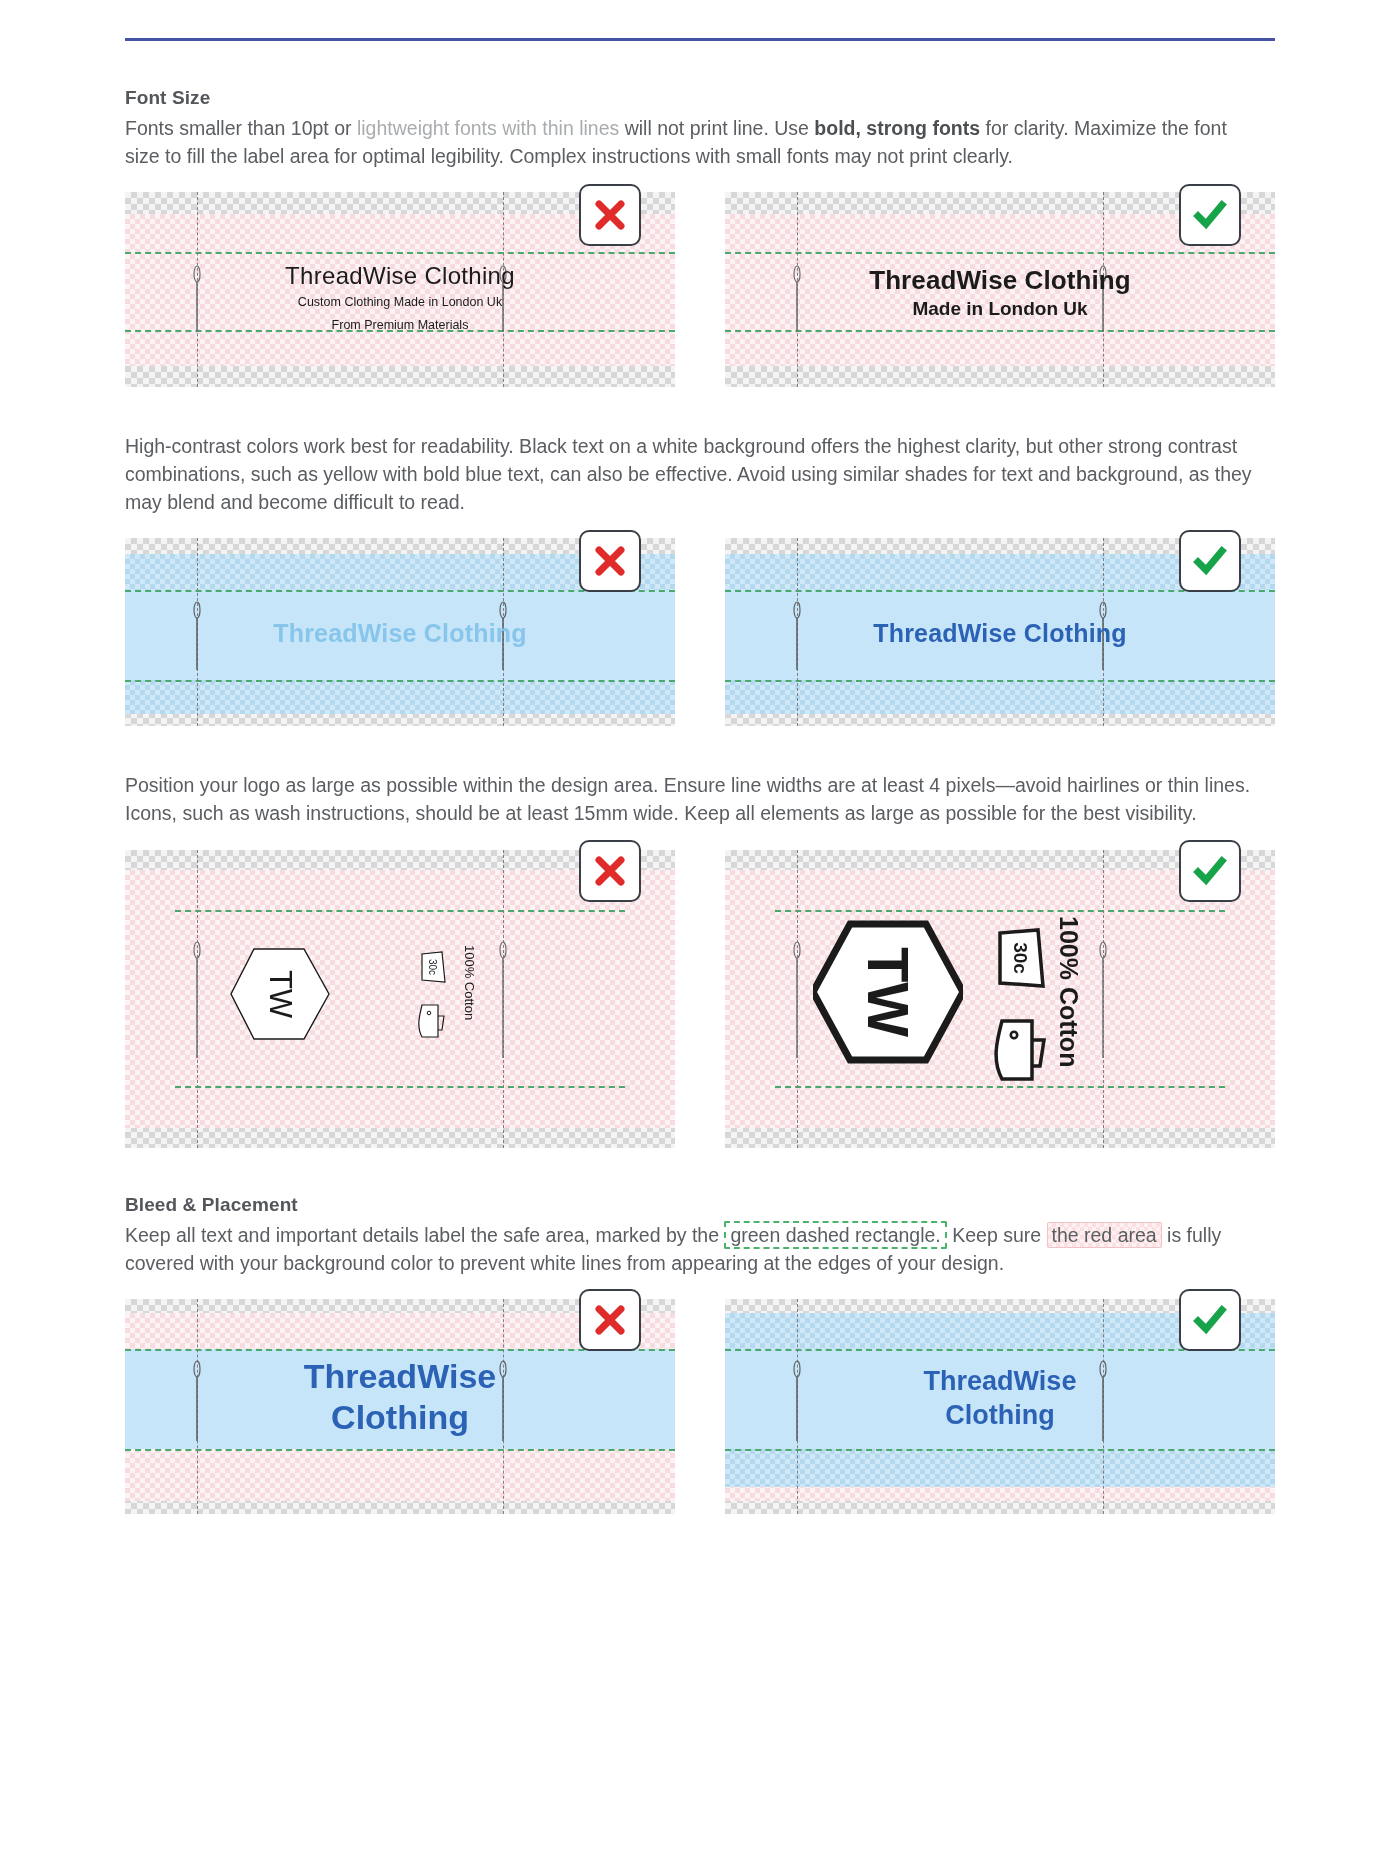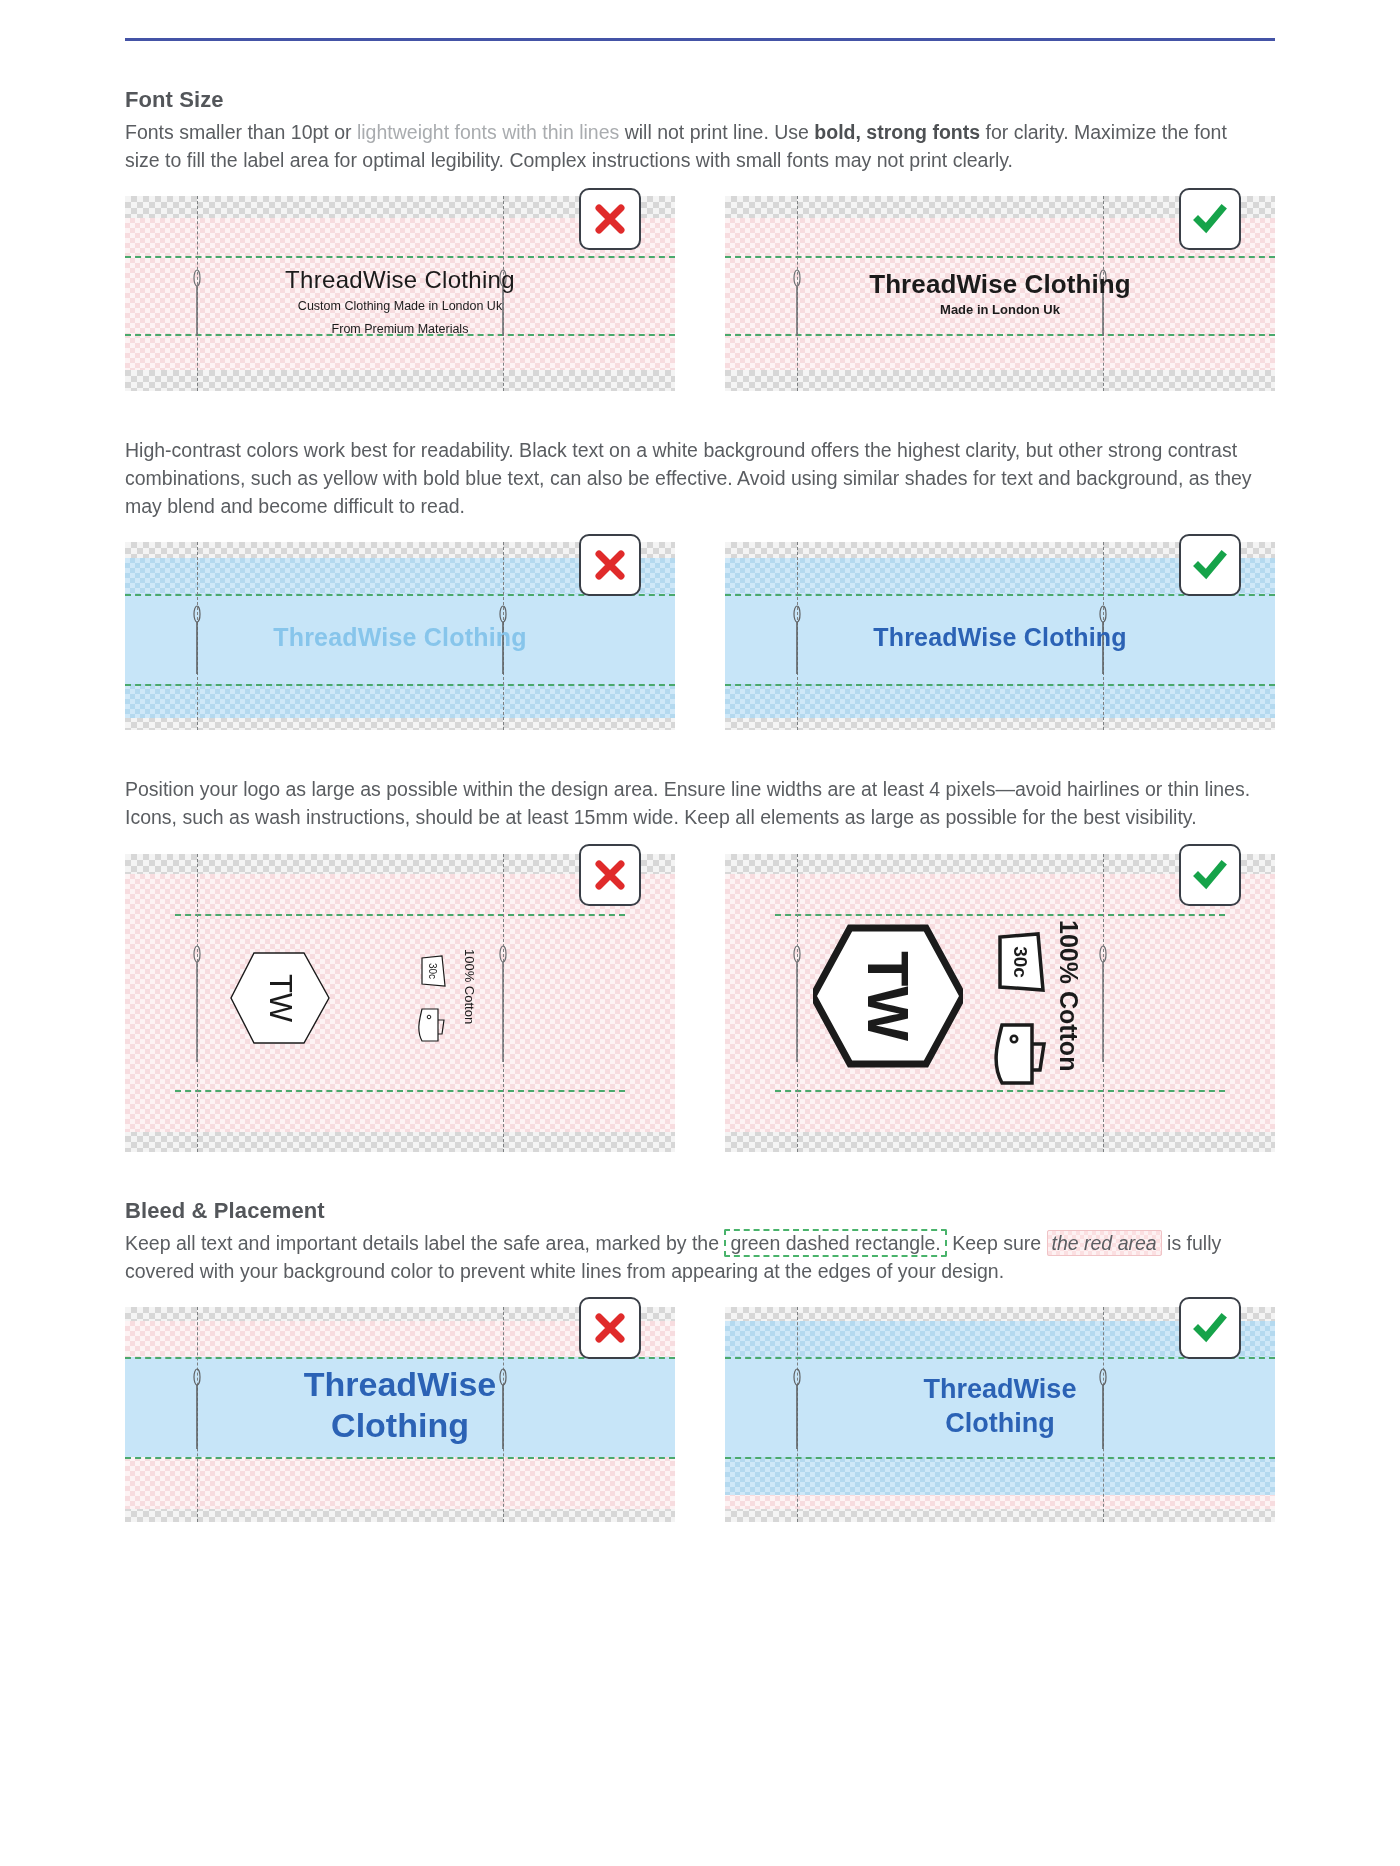--- a/index.html
+++ b/index.html
@@ -24,42 +24,41 @@
     line-height:1.2;
   }
   .title-rule {
     height:3px; background:#4453a6; width:100%;
     margin-bottom:46px;
   }
 
   
   .section { margin-bottom:8px; }
   .section-head {
-    font-size:22px; font-weight:bold; color:#53565a;
+    font-size:19px; font-weight:bold; color:#53565a;
     margin:0 0 6px 0; letter-spacing:0.1px;
   }
   .section-body {
     font-size:19.5px; line-height:1.42; color:#5a5d61;
     margin:0 0 22px 0; max-width:1130px;
   }
   .section-body b { font-weight:bold; color:#4d5053; }
   .light { color:#a9acaf; }
 
   .hl-green {
     border:2px dashed #49b36b; padding:1px 4px; border-radius:2px;
   }
   .hl-red {
     border:1px solid #f0c3c6; padding:1px 4px; border-radius:2px;
     background-image:
       linear-gradient(45deg,#fbdfe1 25%,transparent 25%,transparent 75%,#fbdfe1 75%),
       linear-gradient(45deg,#fbdfe1 25%,transparent 25%,transparent 75%,#fbdfe1 75%);
     background-size:8px 8px;
     background-position:0 0,4px 4px;
     background-color:#fdf1f2;
-    font-style:italic;
   }
 
   
   .pair { display:flex; gap:50px; margin-bottom:46px; }
   .example { position:relative; flex:1 1 0; }
 
   
   .canvas {
     position:relative;
     width:100%;
@@ -117,21 +116,21 @@
 
   
   .label-text {
     position:absolute; left:0; right:0;
     text-align:center;
     font-family:"Liberation Sans", sans-serif;
   }
   .lt-thin-title  { font-size:24px; font-weight:400; color:#1b1b1b; letter-spacing:0.3px; }
   .lt-thin-sub    { font-size:12.5px; font-weight:400; color:#1b1b1b; line-height:1.25; }
   .lt-bold-title  { font-size:26px; font-weight:bold; color:#1b1b1b; letter-spacing:0.1px; }
-  .lt-bold-sub    { font-size:13px; font-weight:bold; color:#1b1b1b; }
+  .lt-bold-sub    { font-size:19px; font-weight:bold; color:#1b1b1b; }
   .lt-lowcon      { font-size:25px; font-weight:bold; color:#87c5eb; letter-spacing:0.2px; }
   .lt-hicon       { font-size:25px; font-weight:bold; color:#2b62b5; letter-spacing:0.2px; }
   .lt-bleed-bad   { font-size:34px; font-weight:bold; color:#2b62b5; line-height:1.18; }
   .lt-bleed-good  { font-size:27px; font-weight:bold; color:#2b62b5; line-height:1.25; }
 
   
   .badge {
     position:absolute; z-index:20;
     width:62px; height:62px;
     background:#ffffff;

